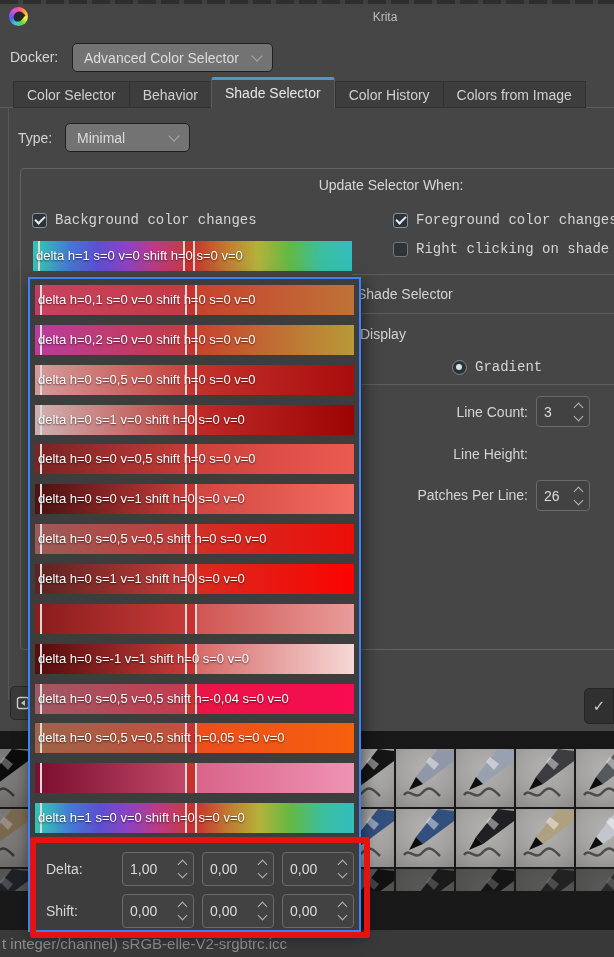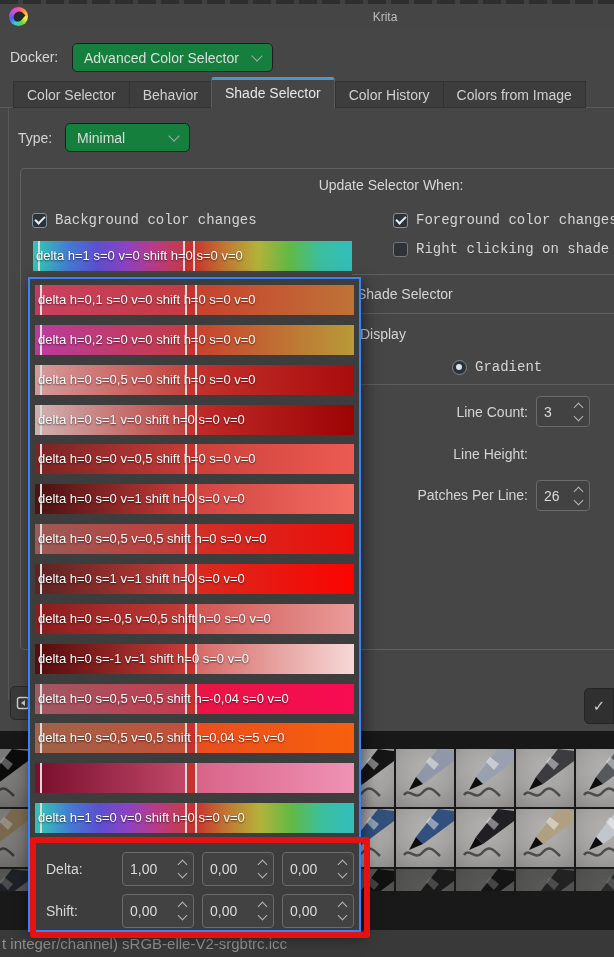--- a/index.html
+++ b/index.html
@@ -12,21 +12,21 @@
     background:repeating-linear-gradient(90deg,#2e2e2e 0 18px,#3f3f3f 18px 23px);}
   #titlebar{left:0;top:4px;width:614px;height:26px;background:#454545;border-bottom:1px solid #3b3b3b;}
   #logo{position:absolute;left:9px;top:3px;width:19px;height:19px;border-radius:50%;
     background:conic-gradient(#ff4fa0,#ff9f2e,#f6f63f,#58d53f,#35c8e8,#5560f0,#c44fe0,#ff4fa0);}
   #logo::after{content:"";position:absolute;left:5px;top:4px;width:9px;height:11px;background:#24262b;
     border-radius:60% 0 60% 60%;transform:rotate(40deg);}
   .win-title{position:absolute;left:340px;top:3px;width:90px;text-align:center;color:#bdbdbd;
     font-size:12px;line-height:21px;}
   
   #dialog{left:0;top:30px;width:614px;height:701px;background:#464646;}
-  .combo{box-sizing:border-box;background:#15803d;border:1px solid #1f1f1f;border-radius:5px;
+  .combo{box-sizing:border-box;background:#737373;border:1px solid #1f1f1f;border-radius:5px;
     display:flex;align-items:center;justify-content:space-between;padding:0 11px;color:#dcdcdc;font-size:14px;text-align:right;}
   .combo-chev{width:7px;height:7px;border-right:1.7px solid #a8a8a8;border-bottom:1.7px solid #a8a8a8;
     transform:rotate(45deg);margin-top:-3px;flex:none;}
   
   #tabline{left:0;top:107px;width:614px;height:1px;background:#5a5a5a;z-index:1;}
   #tabs{left:13px;top:77px;height:31px;display:flex;align-items:flex-end;z-index:2;}
   .tab{height:27px;line-height:26px;box-sizing:border-box;padding:0 13px;font-size:14px;color:#cfcfcf;
     background:#3d3d3d;border:1px solid #313131;border-right:none;}
   .tab:last-child{border-right:1px solid #313131;}
   .tab[data-active="true"]{height:31px;line-height:27px;background:#464646;border:1px solid #5c5c5c;
@@ -388,21 +388,20 @@
           <span class="grad-label">delta h=0 s=1 v=1 shift h=0 s=0 v=0</span>
         </div>
         <div class="grad-row" style="top: 325px;">
           <div class="seg edge" style="background: rgb(140, 29, 29);"></div>
           <div class="seg vsep"></div>
           <div class="seg gleft" style="background: linear-gradient(90deg, rgb(140, 29, 29), rgb(196, 59, 56));"></div>
           <div class="seg vsep"></div>
           <div class="seg mid" style="background: rgb(200, 50, 46);"></div>
           <div class="seg vsep"></div>
           <div class="seg gright" style="background: linear-gradient(90deg, rgb(208, 85, 82), rgb(233, 156, 154));"></div>
-          <span class="grad-label">delta h=0 s=-0,5 v=0,5 shift h=0 s=0 v=0</span>
         </div>
         <div class="grad-row" style="top: 365px;">
           <div class="seg edge" style="background: rgb(87, 14, 14);"></div>
           <div class="seg vsep"></div>
           <div class="seg gleft" style="background: linear-gradient(90deg, rgb(87, 14, 14), rgb(196, 59, 56));"></div>
           <div class="seg vsep"></div>
           <div class="seg mid" style="background: rgb(200, 50, 46);"></div>
           <div class="seg vsep"></div>
           <div class="seg gright" style="background: linear-gradient(90deg, rgb(214, 106, 104), rgb(246, 216, 214));"></div>
           <span class="grad-label">delta h=0 s=-1 v=1 shift h=0 s=0 v=0</span>
@@ -418,21 +417,21 @@
           <span class="grad-label">delta h=0 s=0,5 v=0,5 shift h=-0,04 s=0 v=0</span>
         </div>
         <div class="grad-row" style="top: 444px;">
           <div class="seg edge" style="background: rgb(160, 98, 72);"></div>
           <div class="seg vsep"></div>
           <div class="seg gleft" style="background: linear-gradient(90deg, rgb(160, 98, 72), rgb(196, 80, 58));"></div>
           <div class="seg vsep"></div>
           <div class="seg mid" style="background: rgb(200, 50, 46);"></div>
           <div class="seg vsep"></div>
           <div class="seg gright" style="background: linear-gradient(90deg, rgb(234, 78, 30), rgb(247, 96, 13));"></div>
-          <span class="grad-label">delta h=0 s=0,5 v=0,5 shift h=0,04 s=5 v=0</span>
+          <span class="grad-label">delta h=0 s=0,5 v=0,5 shift h=0,05 s=0 v=0</span>
         </div>
         <div class="grad-row" style="top: 484px;">
           <div class="seg edge" style="background: rgb(125, 16, 48);"></div>
           <div class="seg vsep"></div>
           <div class="seg gleft" style="background: linear-gradient(90deg, rgb(125, 16, 48), rgb(192, 72, 104));"></div>
           <div class="seg vsep"></div>
           <div class="seg mid" style="background: rgb(200, 50, 46);"></div>
           <div class="seg vsep"></div>
           <div class="seg gright" style="background: linear-gradient(90deg, rgb(217, 100, 138), rgb(239, 147, 180));"></div>
         </div>

